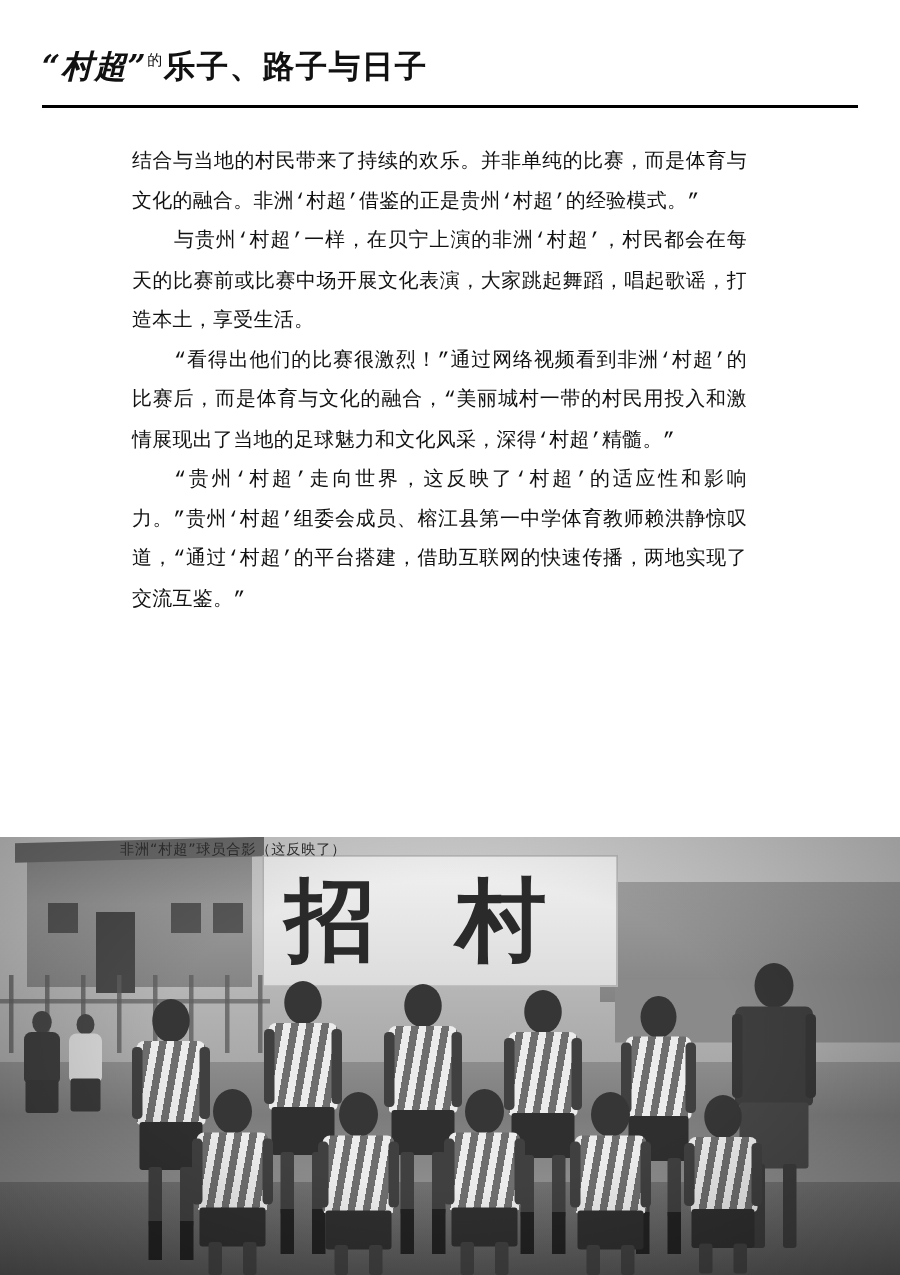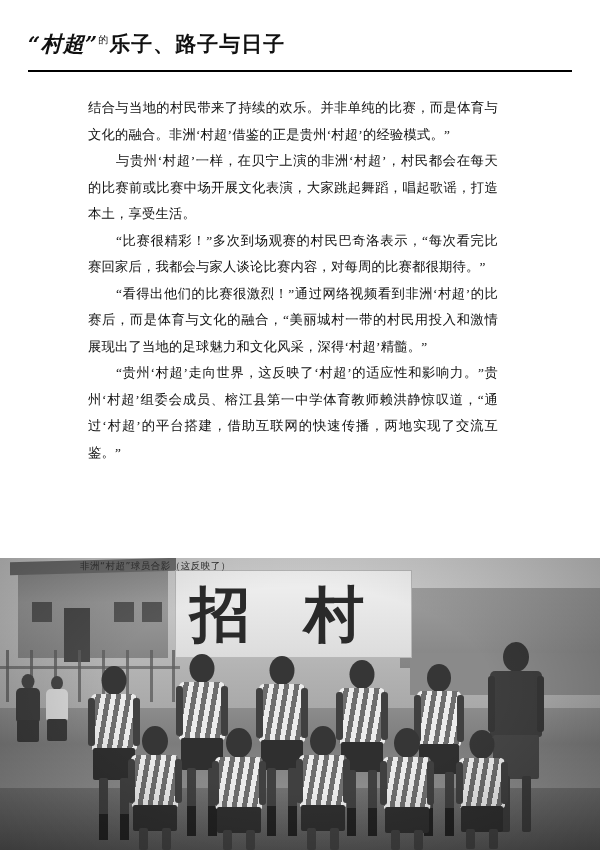--- a/index.html
+++ b/index.html
@@ -60,21 +60,21 @@
   }
 
   
   .article {
     position: absolute;
     left: 88px;
     top: 95px;
     width: 410px;
   }
   .para {
-    font-family: Liberation Serif, serif;
+    font-family: Liberation Mono, monospace;
     font-size: 13.3px;
     line-height: 26.5px;
     text-align: justify;
     text-justify: inter-ideograph;
     margin: 0 0 0 0;
     color: #111;
     letter-spacing: 0.2px;
   }
   .para.indent {
     text-indent: 28px;
@@ -269,21 +269,20 @@
   <div class="header">
     <div class="header-title">
       <span class="quoted">“村超”</span><span class="sup">的</span><span>乐子、路子与日子</span>
     </div>
     <div class="header-rule"></div>
   </div>
 
   <div class="article">
     <p class="para">结合与当地的村民带来了持续的欢乐。并非单纯的比赛，而是体育与文化的融合。非洲‘村超’借鉴的正是贵州‘村超’的经验模式。”</p>
     <p class="para indent">与贵州‘村超’一样，在贝宁上演的非洲‘村超’，村民都会在每天的比赛前或比赛中场开展文化表演，大家跳起舞蹈，唱起歌谣，打造本土，享受生活。</p>
-    <p class="para indent">“比赛很精彩！”多次到场观赛的村民巴奇洛表示，“每次看完比赛回家后，我都会与家人谈论比赛内容，对每周的比赛都很期待。”</p>
     <p class="para indent">“看得出他们的比赛很激烈！”通过网络视频看到非洲‘村超’的比赛后，而是体育与文化的融合，“美丽城村一带的村民用投入和激情展现出了当地的足球魅力和文化风采，深得‘村超’精髓。”</p>
     <p class="para indent">“贵州‘村超’走向世界，这反映了‘村超’的适应性和影响力。”贵州‘村超’组委会成员、榕江县第一中学体育教师赖洪静惊叹道，“通过‘村超’的平台搭建，借助互联网的快速传播，两地实现了交流互鉴。”</p>
   </div>
 
   <div class="photo">
     <div class="photo-canvas">
       <div class="sky"></div>
 
       <div class="treeline"></div>
       <div class="wall"></div>

